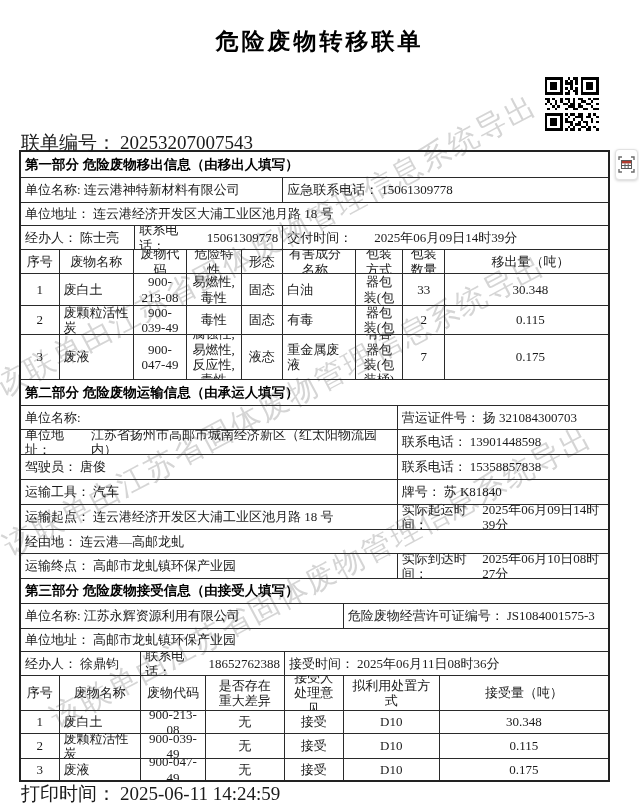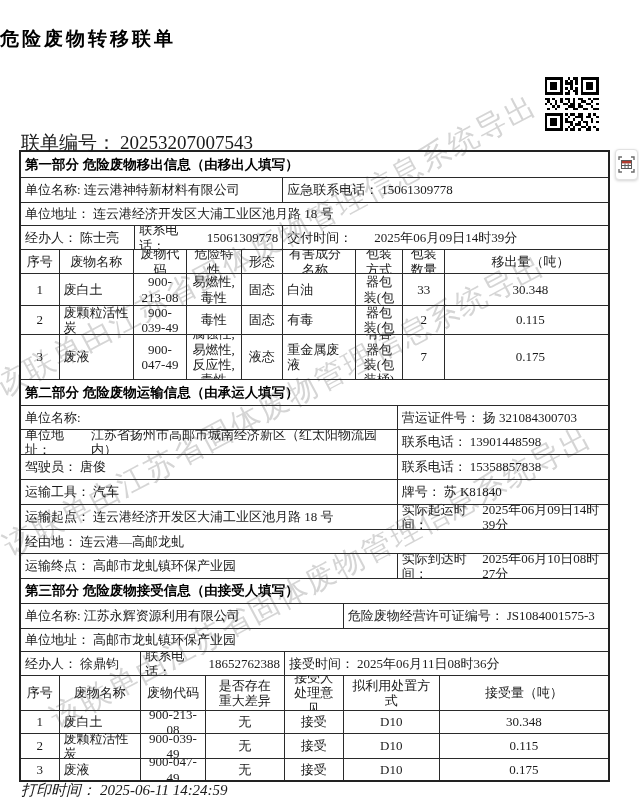--- a/index.html
+++ b/index.html
@@ -15,21 +15,21 @@
     font-size:30px;letter-spacing:2px;color:#cecece;opacity:.85;
     transform:rotate(-28deg);transform-origin:0 50%;
     z-index:0;pointer-events:none;
   }
   .wm1{left:-2px;top:368px;}
   .wm2{left:6px;top:528px;}
   .wm3{left:53px;top:700px;}
   
   .title{
     position:absolute;top:26px;left:0;width:100%;margin:0;
-    font-size:19px;font-weight:bold;letter-spacing:3px;
+    text-align:center;font-size:23px;font-weight:bold;letter-spacing:3px;
     font-family:"Liberation Sans","DejaVu Sans",sans-serif;color:#000;z-index:2;
   }
   .qr{position:absolute;left:543px;top:77px;z-index:2;}
   .manifest-no{
     position:absolute;left:21px;top:130px;font-size:19px;z-index:2;
   }
   .manifest-no .num{margin-left:4px;}
   
   .doc{
     position:absolute;left:19px;top:150px;width:591px;z-index:1;
@@ -58,21 +58,21 @@
   .s3a{flex:0 0 54.8%;} .s3b{flex:0 0 45.2%;}
   .h1{flex:0 0 20.3%;} .h2{flex:0 0 24.5%;} .h3{flex:0 0 55.2%;}
   
   .c1{flex:0 0 6.4%;} .c2{flex:0 0 12.7%;} .c3{flex:0 0 9%;} .c4{flex:0 0 9.3%;}
   .c5{flex:0 0 7.1%;} .c6{flex:0 0 11%;} .c7{flex:0 0 8.1%;margin-left:8px;} .c8{flex:0 0 7.1%;}
   .c9{flex:0 0 29.3%;}
   
   .d1{flex:0 0 6.4%;} .d2{flex:0 0 13.9%;} .d3{flex:0 0 11%;} .d4{flex:0 0 13.5%;}
   .d5{flex:0 0 10%;} .d6{flex:0 0 16.4%;} .d7{flex:0 0 28.8%;}
   
-  .print-time{position:absolute;left:21px;top:781px;font-size:15px;z-index:2;font-style:italic;}
+  .print-time{position:absolute;left:21px;top:781px;font-size:19px;z-index:2;}
   .print-time .val{margin-left:4px;}
   
   .capture-btn{
     position:absolute;right:1px;top:149px;width:21px;height:29px;
     background:#fff;border:1px solid #e2e2e2;border-radius:4px;
     box-shadow:0 1px 3px rgba(0,0,0,.18);
     display:flex;align-items:center;justify-content:center;
     z-index:3;cursor:pointer;
   }
 </style>

